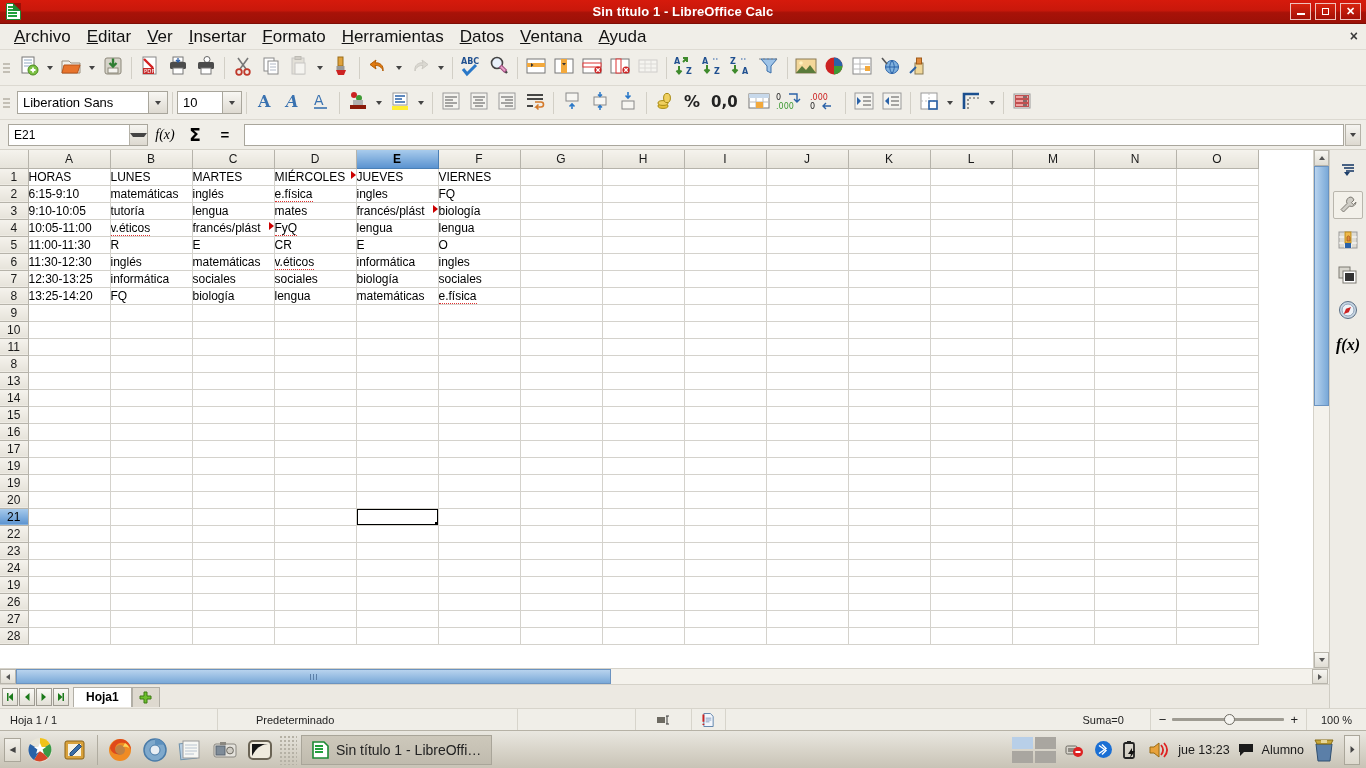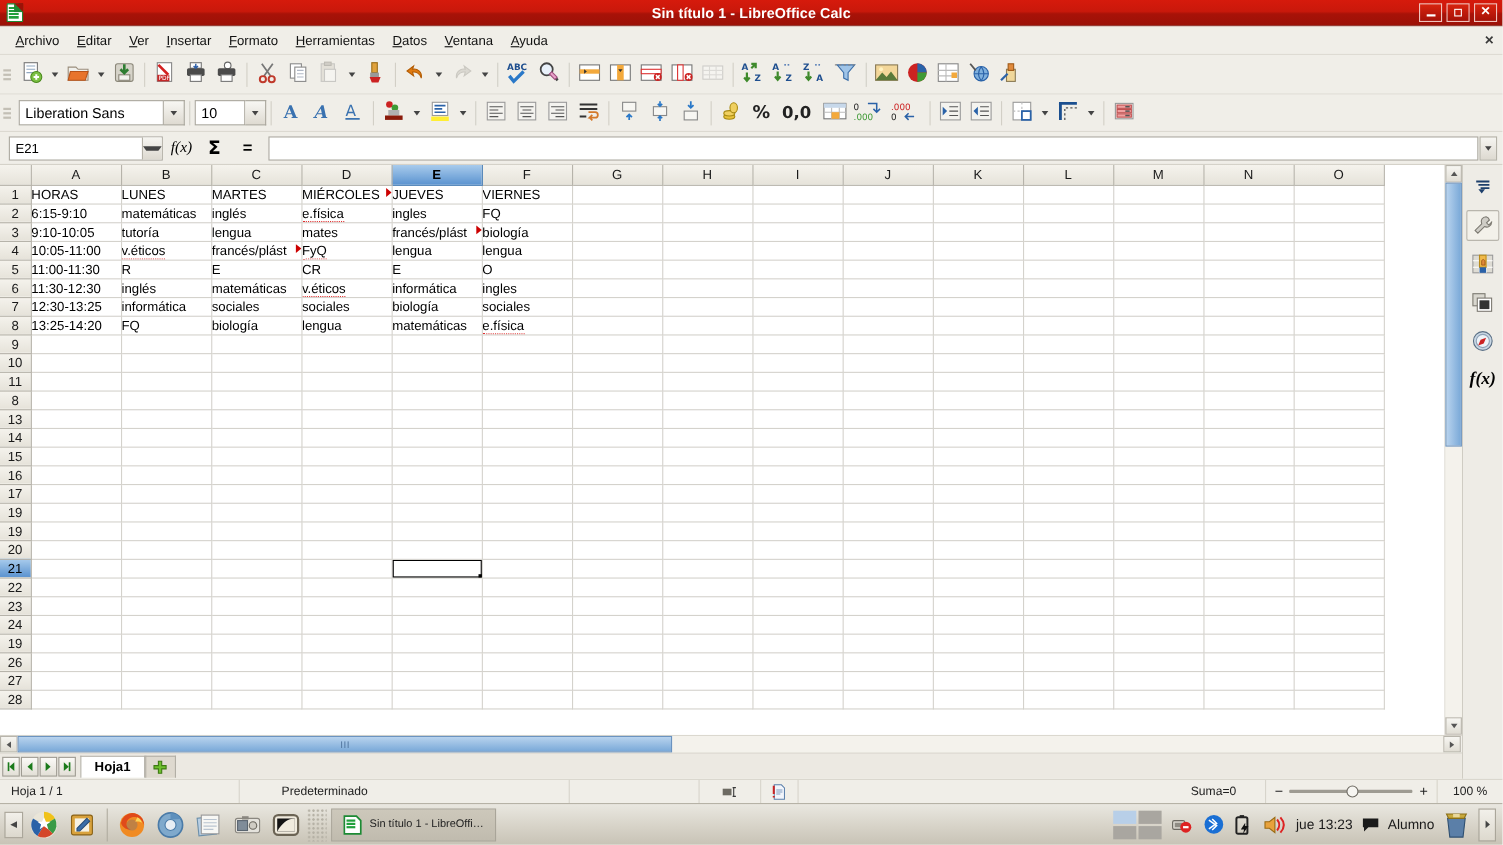--- a/index.html
+++ b/index.html
@@ -32,21 +32,21 @@
   }
   .wbtns { margin-left:auto; display:flex; gap:4px; padding-right:5px; z-index:2;}
   .wbtn { width:21px;height:17px; border:1px solid #f0c2bc; background:linear-gradient(to bottom,#d8240f,#a51107);
     display:flex;align-items:center;justify-content:center;color:#fff;font-size:11px;font-weight:bold;line-height:1;}
   .wbtn .mn{display:block;width:8px;height:2px;background:#fff;margin-top:5px;}
   .wbtn .mx{display:block;width:7px;height:7px;border:1.5px solid #fff;}
 
   
   .menubar { height:26px; min-height:26px; background:#f0eee8; display:flex; align-items:center;
     border-bottom:1px solid #dedbd3; padding-left:6px; position:relative;}
-  .menubar .mi { padding:3px 8px; font-size:12px; color:#111; cursor:default; }
+  .menubar .mi { padding:3px 8px; font-size:17px; color:#111; cursor:default; }
   .menubar .mi u { text-decoration:underline; }
   .menu-close { position:absolute; right:8px; top:4px; font-size:14px; color:#3a3a3a; font-weight:bold; }
 
   
   .toolbar { background:#f0eee8; display:flex; align-items:center; border-bottom:1px solid #dcd9d1; padding-left:2px;}
   .tb1 { height:36px; min-height:36px; }
   .tb2 { height:34px; min-height:34px; }
   .grip { width:9px;height:22px; margin:0 3px 0 1px; display:flex;flex-direction:column;justify-content:center;gap:2px;}
   .grip i{display:block;height:2px;background:#c3bfb5;width:7px;}
   .tbtn { height:28px; min-width:26px; display:flex; align-items:flex-start; justify-content:center;
@@ -143,21 +143,21 @@
   
   .taskbar{ height:38px;min-height:38px; display:flex;align-items:center;
      background:linear-gradient(to bottom,#e9e7e0 0%,#d7d3c8 55%,#c8c3b6 100%);
      border-top:1px solid #b6b2a6;}
   .tb-launch{ display:flex;align-items:center;gap:3px;padding:0 4px;}
   .launch-ico{ width:32px;height:32px;display:flex;align-items:center;justify-content:center;}
   .tb-sep{ width:1px;height:30px;background:#b0aca0;margin:0 3px;}
   .tb-dots{ width:12px;height:30px;background:
       radial-gradient(circle,#b5b1a5 1px,transparent 1.2px) 0 0/4px 4px;}
   .win-btn{ height:30px; display:flex;align-items:center;gap:7px;padding:0 10px;
-     background:linear-gradient(to bottom,#cdc8bb,#c0bbae); border:1px solid #a9a599; font-size:10px;color:#222;}
+     background:linear-gradient(to bottom,#cdc8bb,#c0bbae); border:1px solid #a9a599; font-size:14px;color:#222;}
   .tray{ margin-left:auto; display:flex;align-items:center;gap:8px;padding-right:6px;}
   .tray-clock{ font-size:12.5px;color:#1a1a1a;}
   .tray-user{ font-size:12.5px;color:#1a1a1a;}
   .tray-arrow{ width:16px;height:30px;background:linear-gradient(to bottom,#f2f0ea,#ddd9ce);
      border:1px solid #aaa69a;display:flex;align-items:center;justify-content:center;}
   .pager{ display:flex;flex-wrap:wrap;width:44px;height:26px;gap:2px;}
   .pager i{ width:21px;height:12px;background:#a9a6a0;display:block;}
   .pager i.act{ background:#b8cfe8;}
 </style>
 </head>

